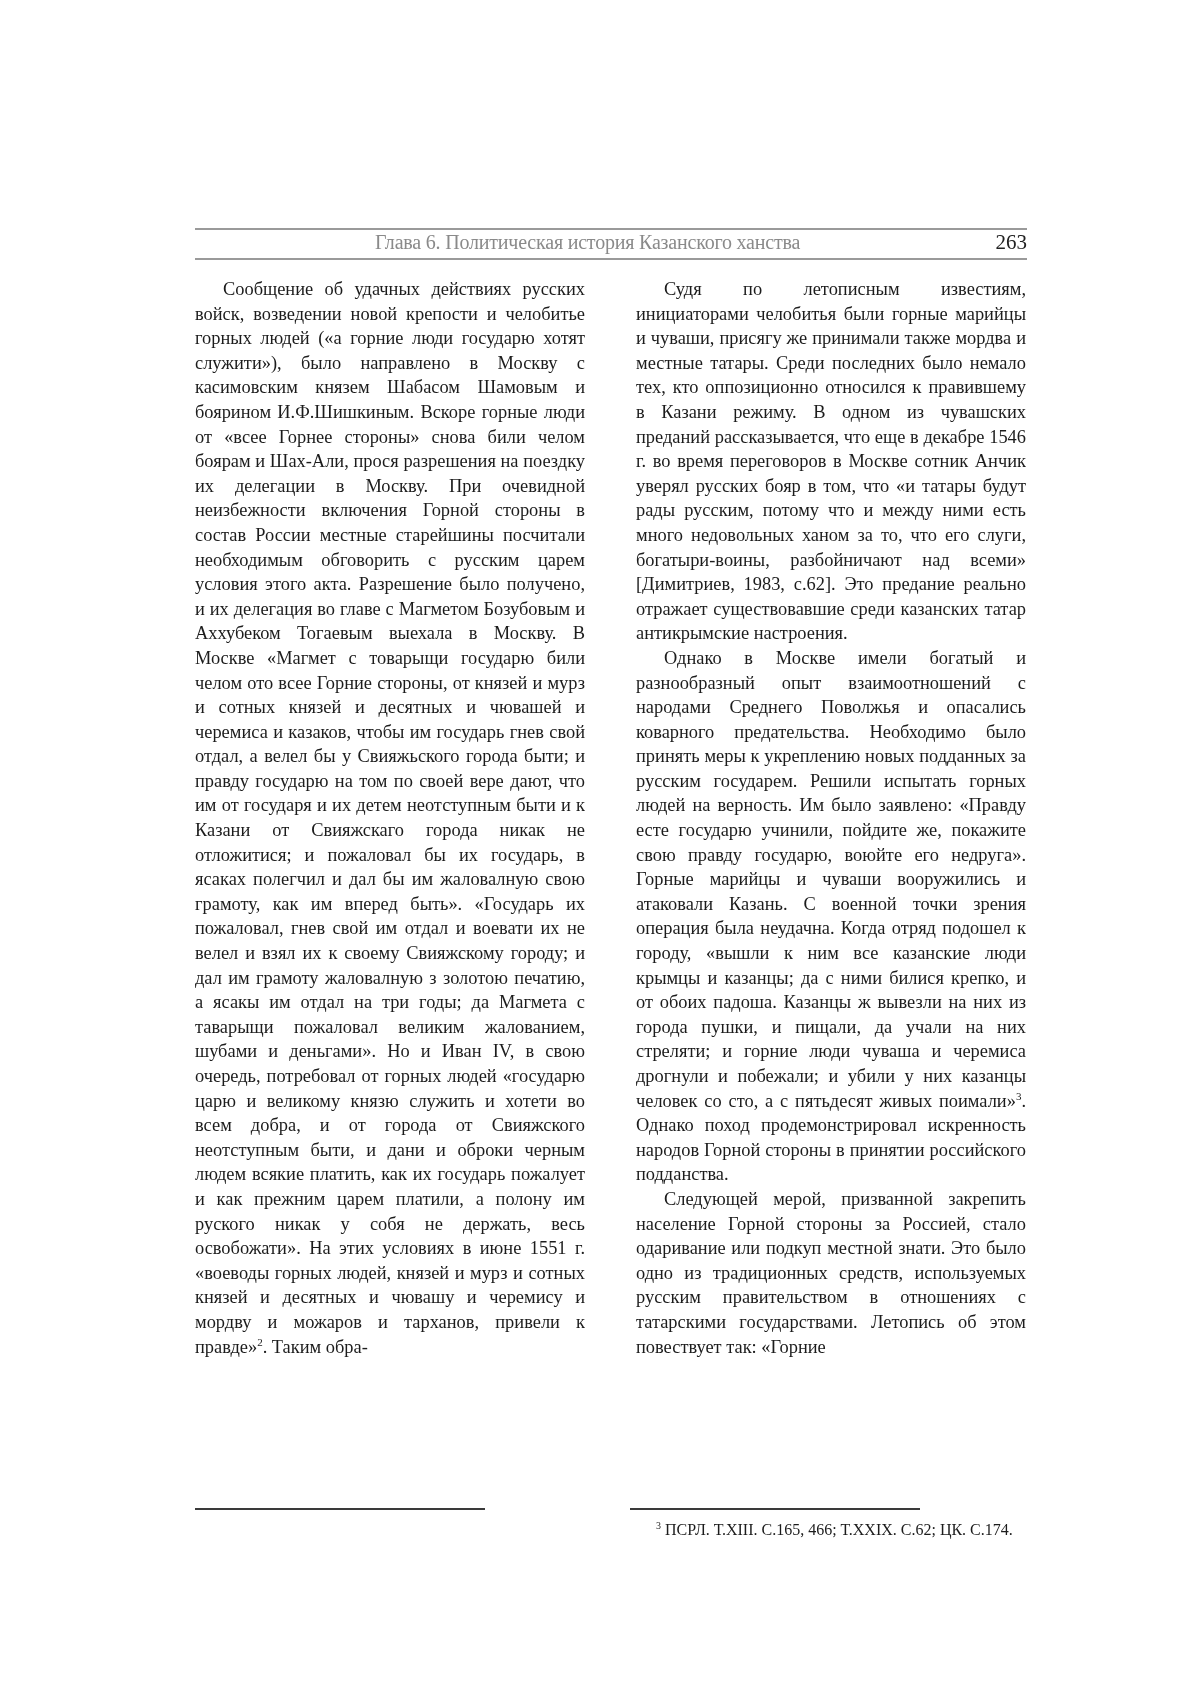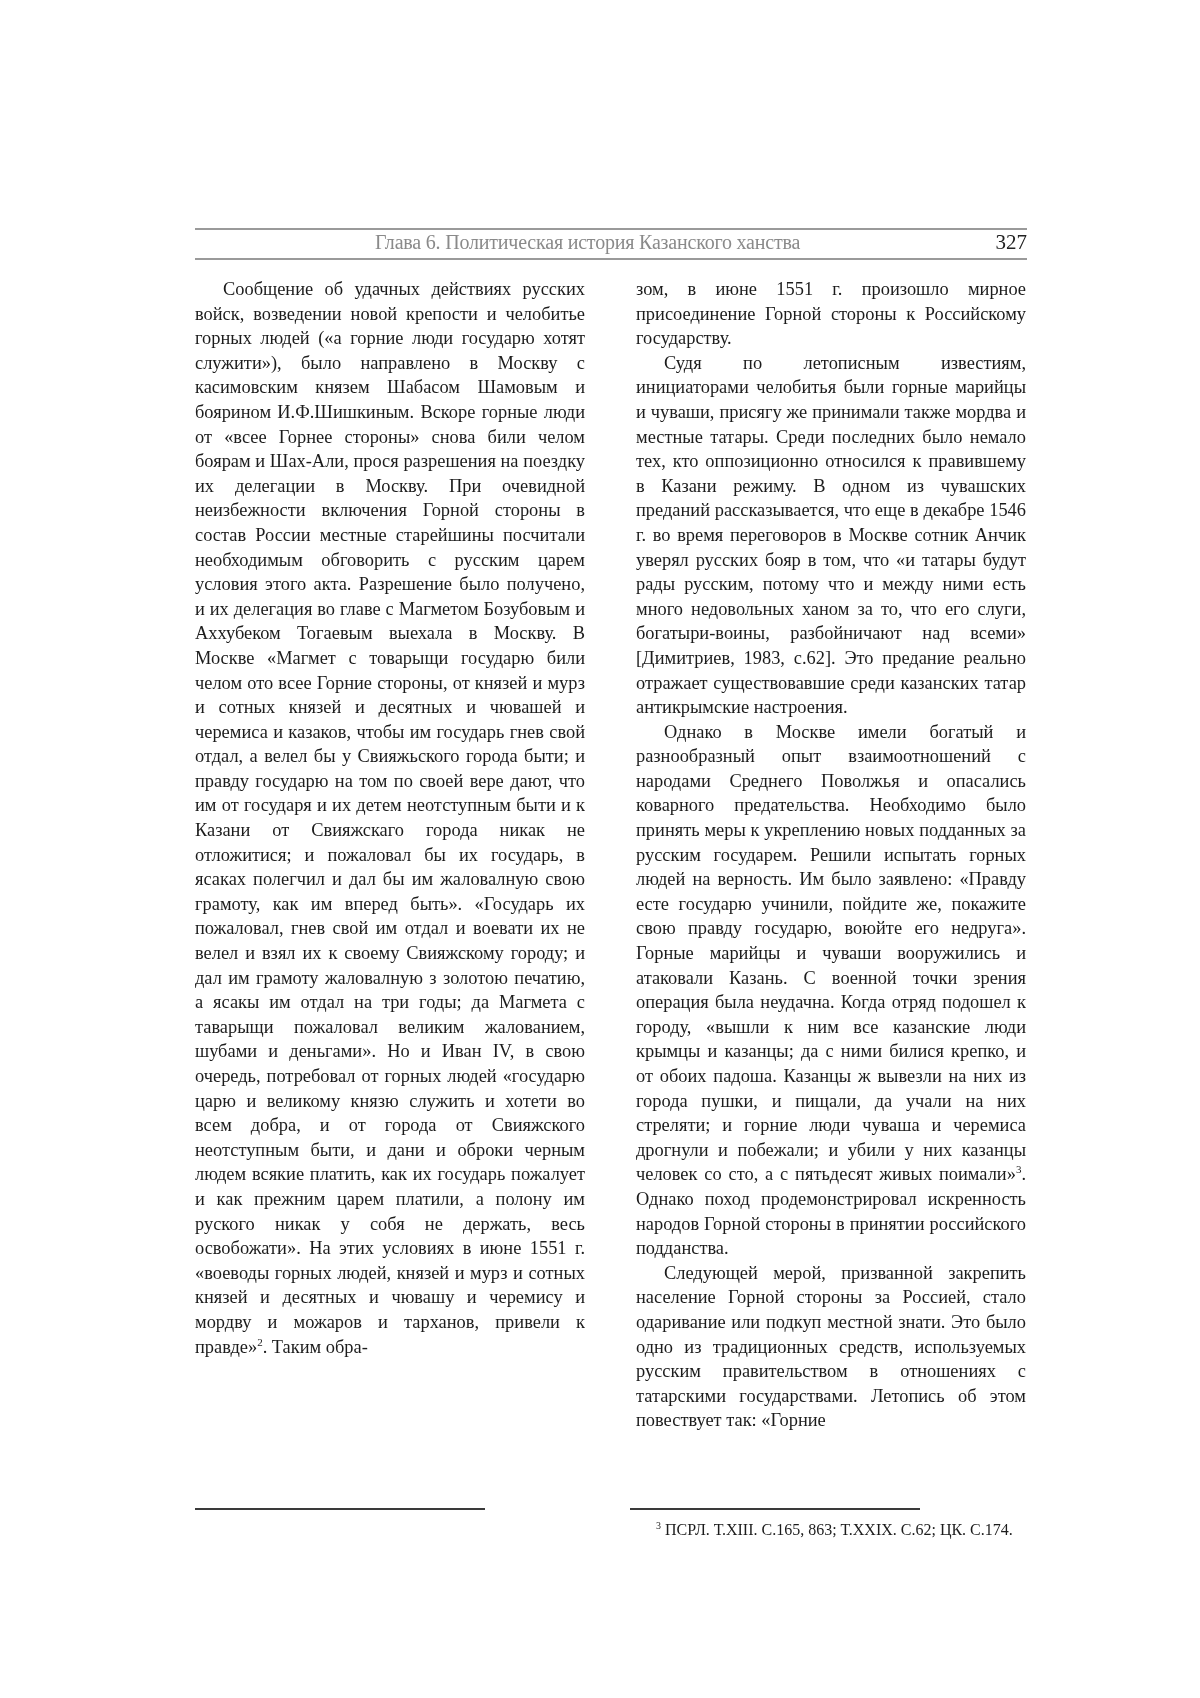--- a/index.html
+++ b/index.html
@@ -28,36 +28,35 @@
   .fn sup { font-size: 10px; }
 </style>
 </head>
 <body>
 
 <div class="page">
 
   <div class="header">
     <div class="hr header-line-top"></div>
     <span class="running-title">Глава 6. Политическая история Казанского ханства</span>
-    <span class="page-number">327</span>
+    <span class="page-number">263</span>
     <div class="hr header-line-bottom"></div>
   </div>
 
   <div class="col col-left">
     <p class="indent"><span>Сообщение об удачных действиях русских войск, возведении новой крепости и челобитье горных людей («а горние люди государю хотят служити»), было направлено в Москву с касимовским князем Шабасом Шамовым и боярином И.Ф.Шишкиным. Вскоре горные люди от «всее Горнее стороны» снова били челом боярам и Шах-Али, прося разрешения на поездку их делегации в Москву. При очевидной неизбежности включения Горной стороны в состав России местные старейшины посчитали необходимым обговорить с русским царем условия этого акта. Разрешение было получено, и их делегация во главе с Магметом Бозубовым и Аххубеком Тогаевым выехала в Москву. В Москве «Магмет с товарыщи государю били челом ото всее Горние стороны, от князей и мурз и сотных князей и десятных и чювашей и черемиса и казаков, чтобы им государь гнев свой отдал, а велел бы у Свияжьского города быти; и правду государю на том по своей вере дают, что им от государя и их детем неотступным быти и к Казани от Свияжскаго города никак не отложитися; и пожаловал бы их государь, в ясаках полегчил и дал бы им жаловалную свою грамоту, как им вперед быть». «Государь их пожаловал, гнев свой им отдал и воевати их не велел и взял их к своему Свияжскому городу; и дал им грамоту жаловалную з золотою печатию, а ясакы им отдал на три годы; да Магмета с таварыщи пожаловал великим жалованием, шубами и деньгами». Но и Иван IV, в свою очередь, потребовал от горных людей «государю царю и великому князю служить и хотети во всем добра, и от города от Свияжского неотступным быти, и дани и оброки черным людем всякие платить, как их государь пожалует и как прежним царем платили, а полону им руского никак у собя не держать, весь освобожати». На этих условиях в июне 1551 г. «воеводы горных людей, князей и мурз и сотных князей и десятных и чювашу и черемису и мордву и можаров и тарханов, привели к правде»</span><sup>2</sup><span>. Таким обра-</span></p>
   </div>
 
   <div class="col col-right">
-    <p><span>зом, в июне 1551 г. произошло мирное присоединение Горной стороны к Российскому государству.</span></p>
     <p class="indent"><span>Судя по летописным известиям, инициаторами челобитья были горные марийцы и чуваши, присягу же принимали также мордва и местные татары. Среди последних было немало тех, кто оппозиционно относился к правившему в Казани режиму. В одном из чувашских преданий рассказывается, что еще в декабре 1546 г. во время переговоров в Москве сотник Анчик уверял русских бояр в том, что «и татары будут рады русским, потому что и между ними есть много недовольных ханом за то, что его слуги, богатыри-воины, разбойничают над всеми» [Димитриев, 1983, с.62]. Это предание реально отражает существовавшие среди казанских татар антикрымские настроения.</span></p>
     <p class="indent"><span>Однако в Москве имели богатый и разнообразный опыт взаимоотношений с народами Среднего Поволжья и опасались коварного предательства. Необходимо было принять меры к укреплению новых подданных за русским государем. Решили испытать горных людей на верность. Им было заявлено: «Правду есте государю учинили, пойдите же, покажите свою правду государю, воюйте его недруга». Горные марийцы и чуваши вооружились и атаковали Казань. С военной точки зрения операция была неудачна. Когда отряд подошел к городу, «вышли к ним все казанские люди крымцы и казанцы; да с ними билися крепко, и от обоих падоша. Казанцы ж вывезли на них из города пушки, и пищали, да учали на них стреляти; и горние люди чуваша и черемиса дрогнули и побежали; и убили у них казанцы человек со сто, а с пятьдесят живых поимали»</span><sup>3</sup><span>. Однако поход продемонстрировал искренность народов Горной стороны в принятии российского подданства.</span></p>
     <p class="indent"><span>Следующей мерой, призванной закрепить население Горной стороны за Россией, стало одаривание или подкуп местной знати. Это было одно из традиционных средств, используемых русским правительством в отношениях с татарскими государствами. Летопись об этом повествует так: «Горние</span></p>
   </div>
 
   <div class="fn-rule fn-rule-left"></div>
   <div class="fn-rule fn-rule-right"></div>
 
 
   <div class="footnotes footnotes-right">
-    <p class="fn indent"><sup>3</sup><span> ПСРЛ. Т.XIII. С.165, 863; Т.XXIX. С.62; ЦК. С.174.</span></p>
+    <p class="fn indent"><sup>3</sup><span> ПСРЛ. Т.XIII. С.165, 466; Т.XXIX. С.62; ЦК. С.174.</span></p>
   </div>
 
 </div>
 
 </body></html>

